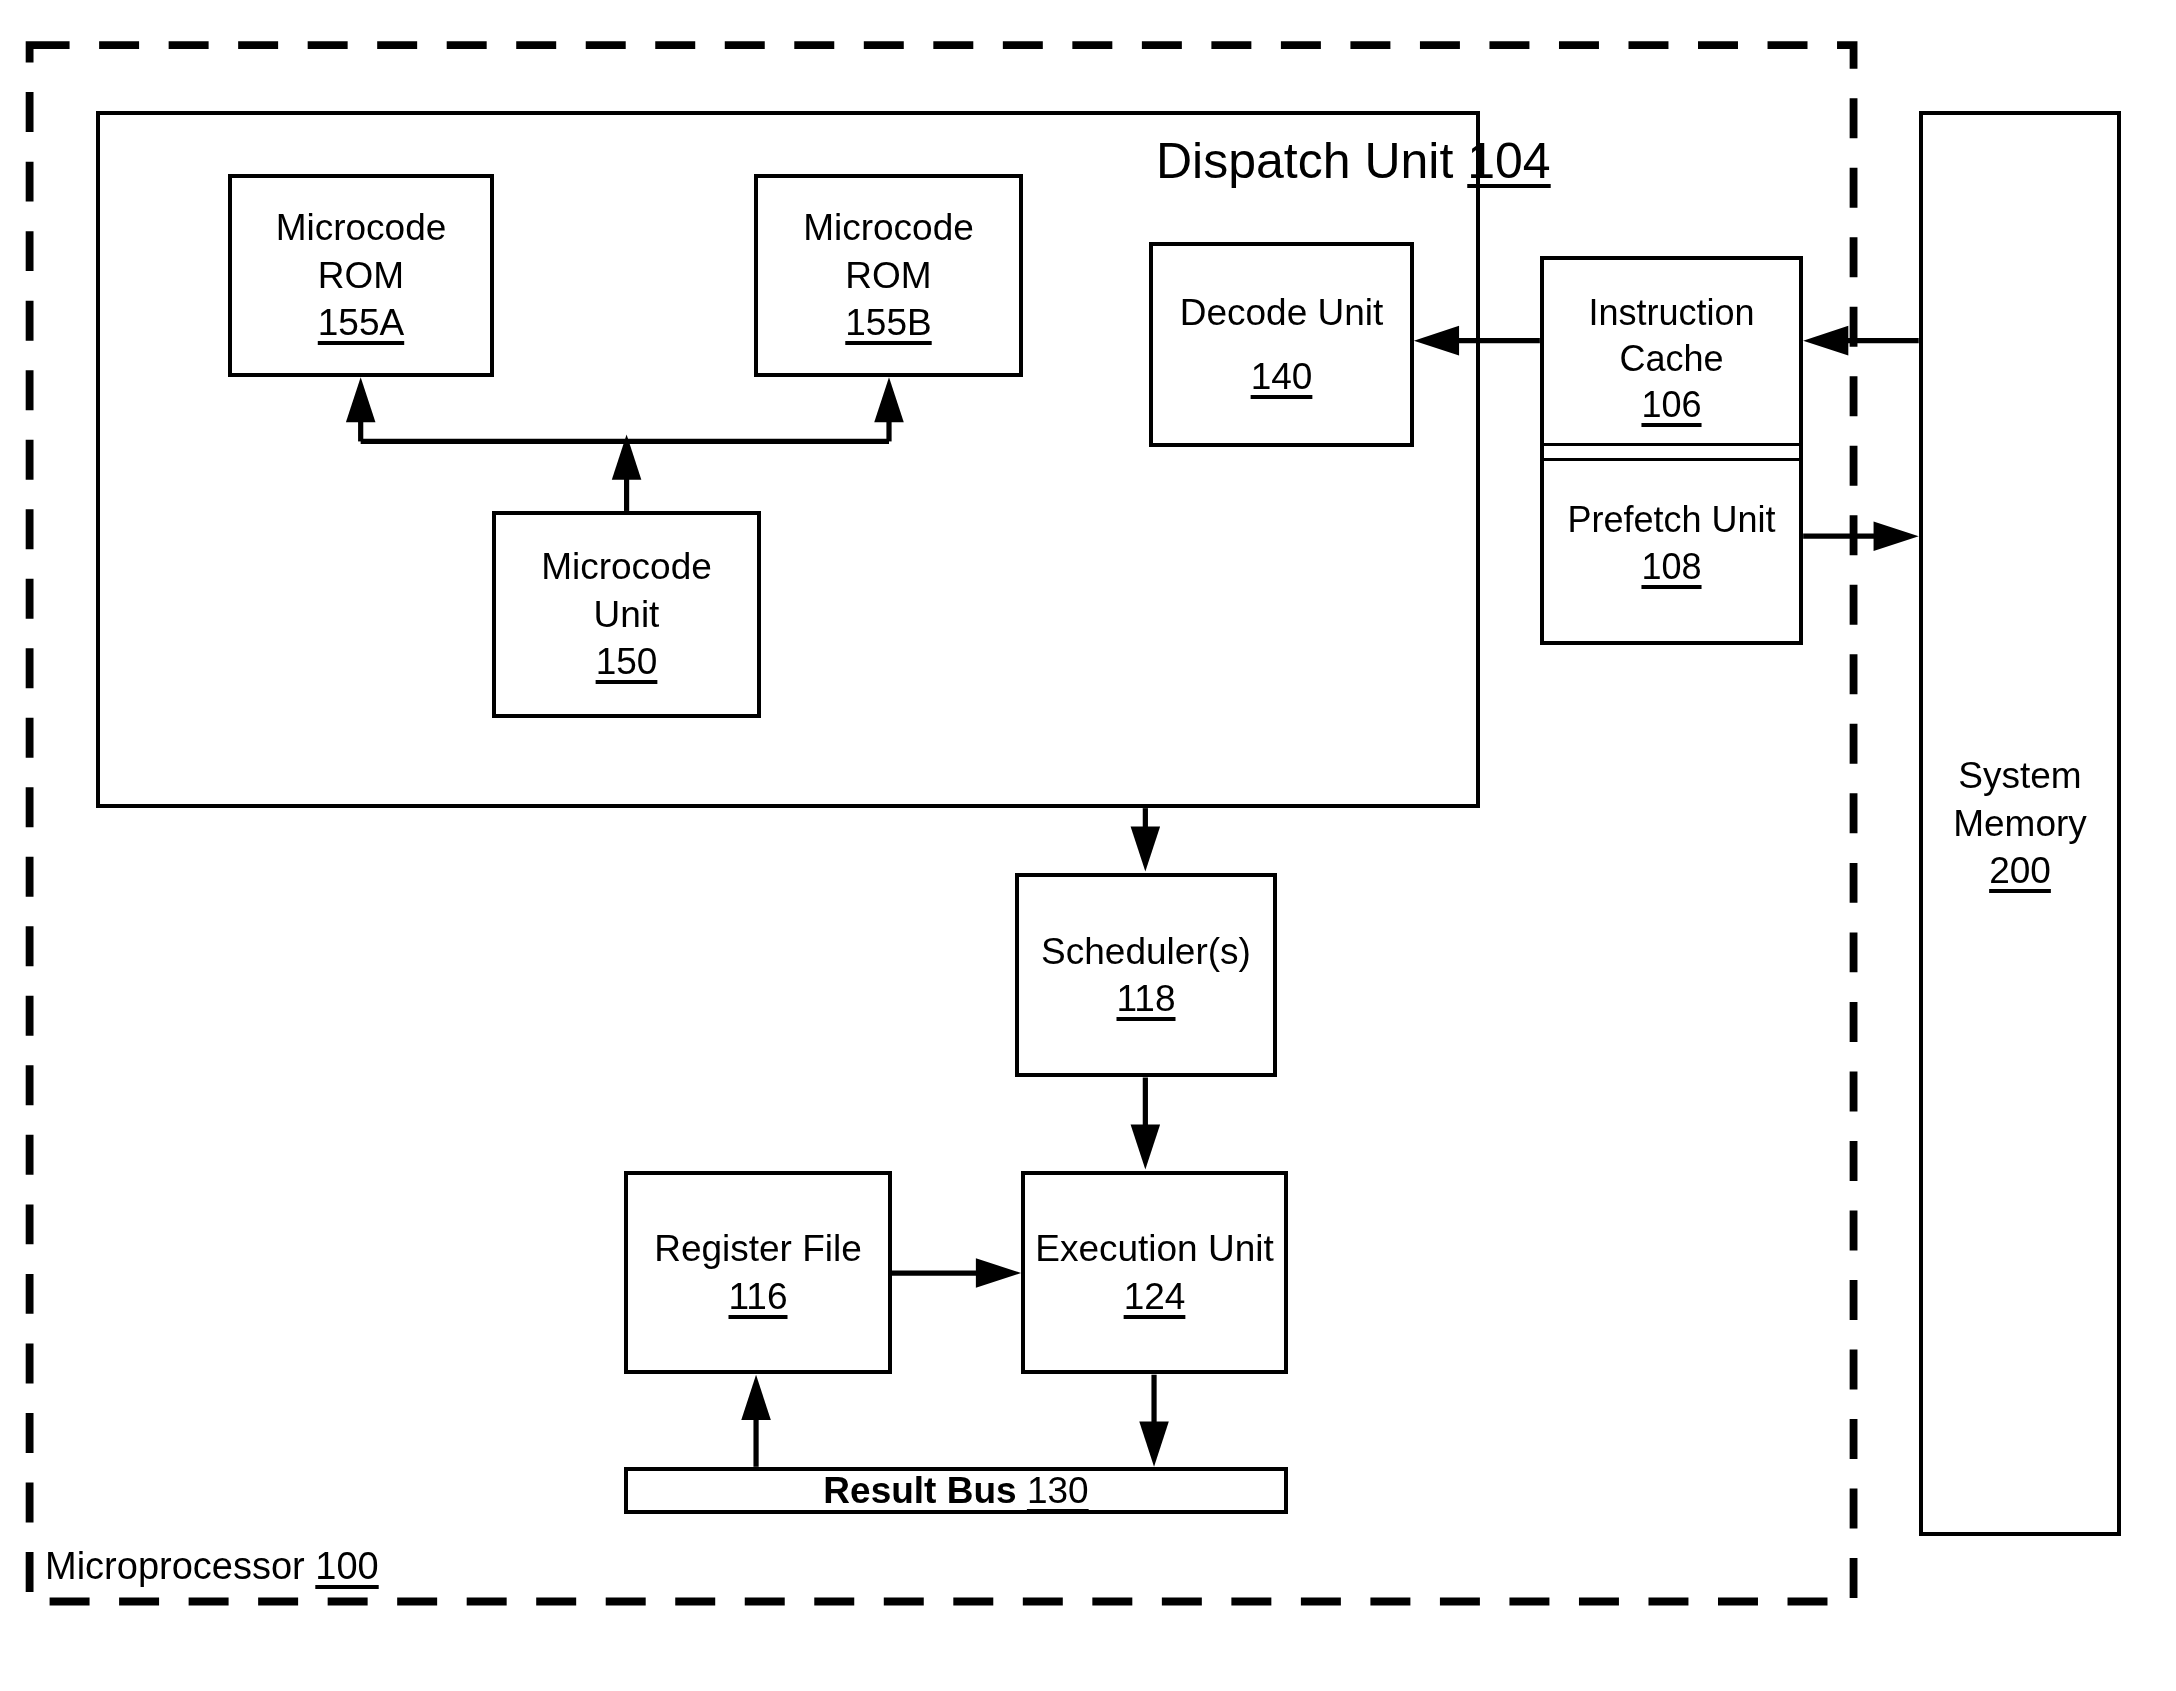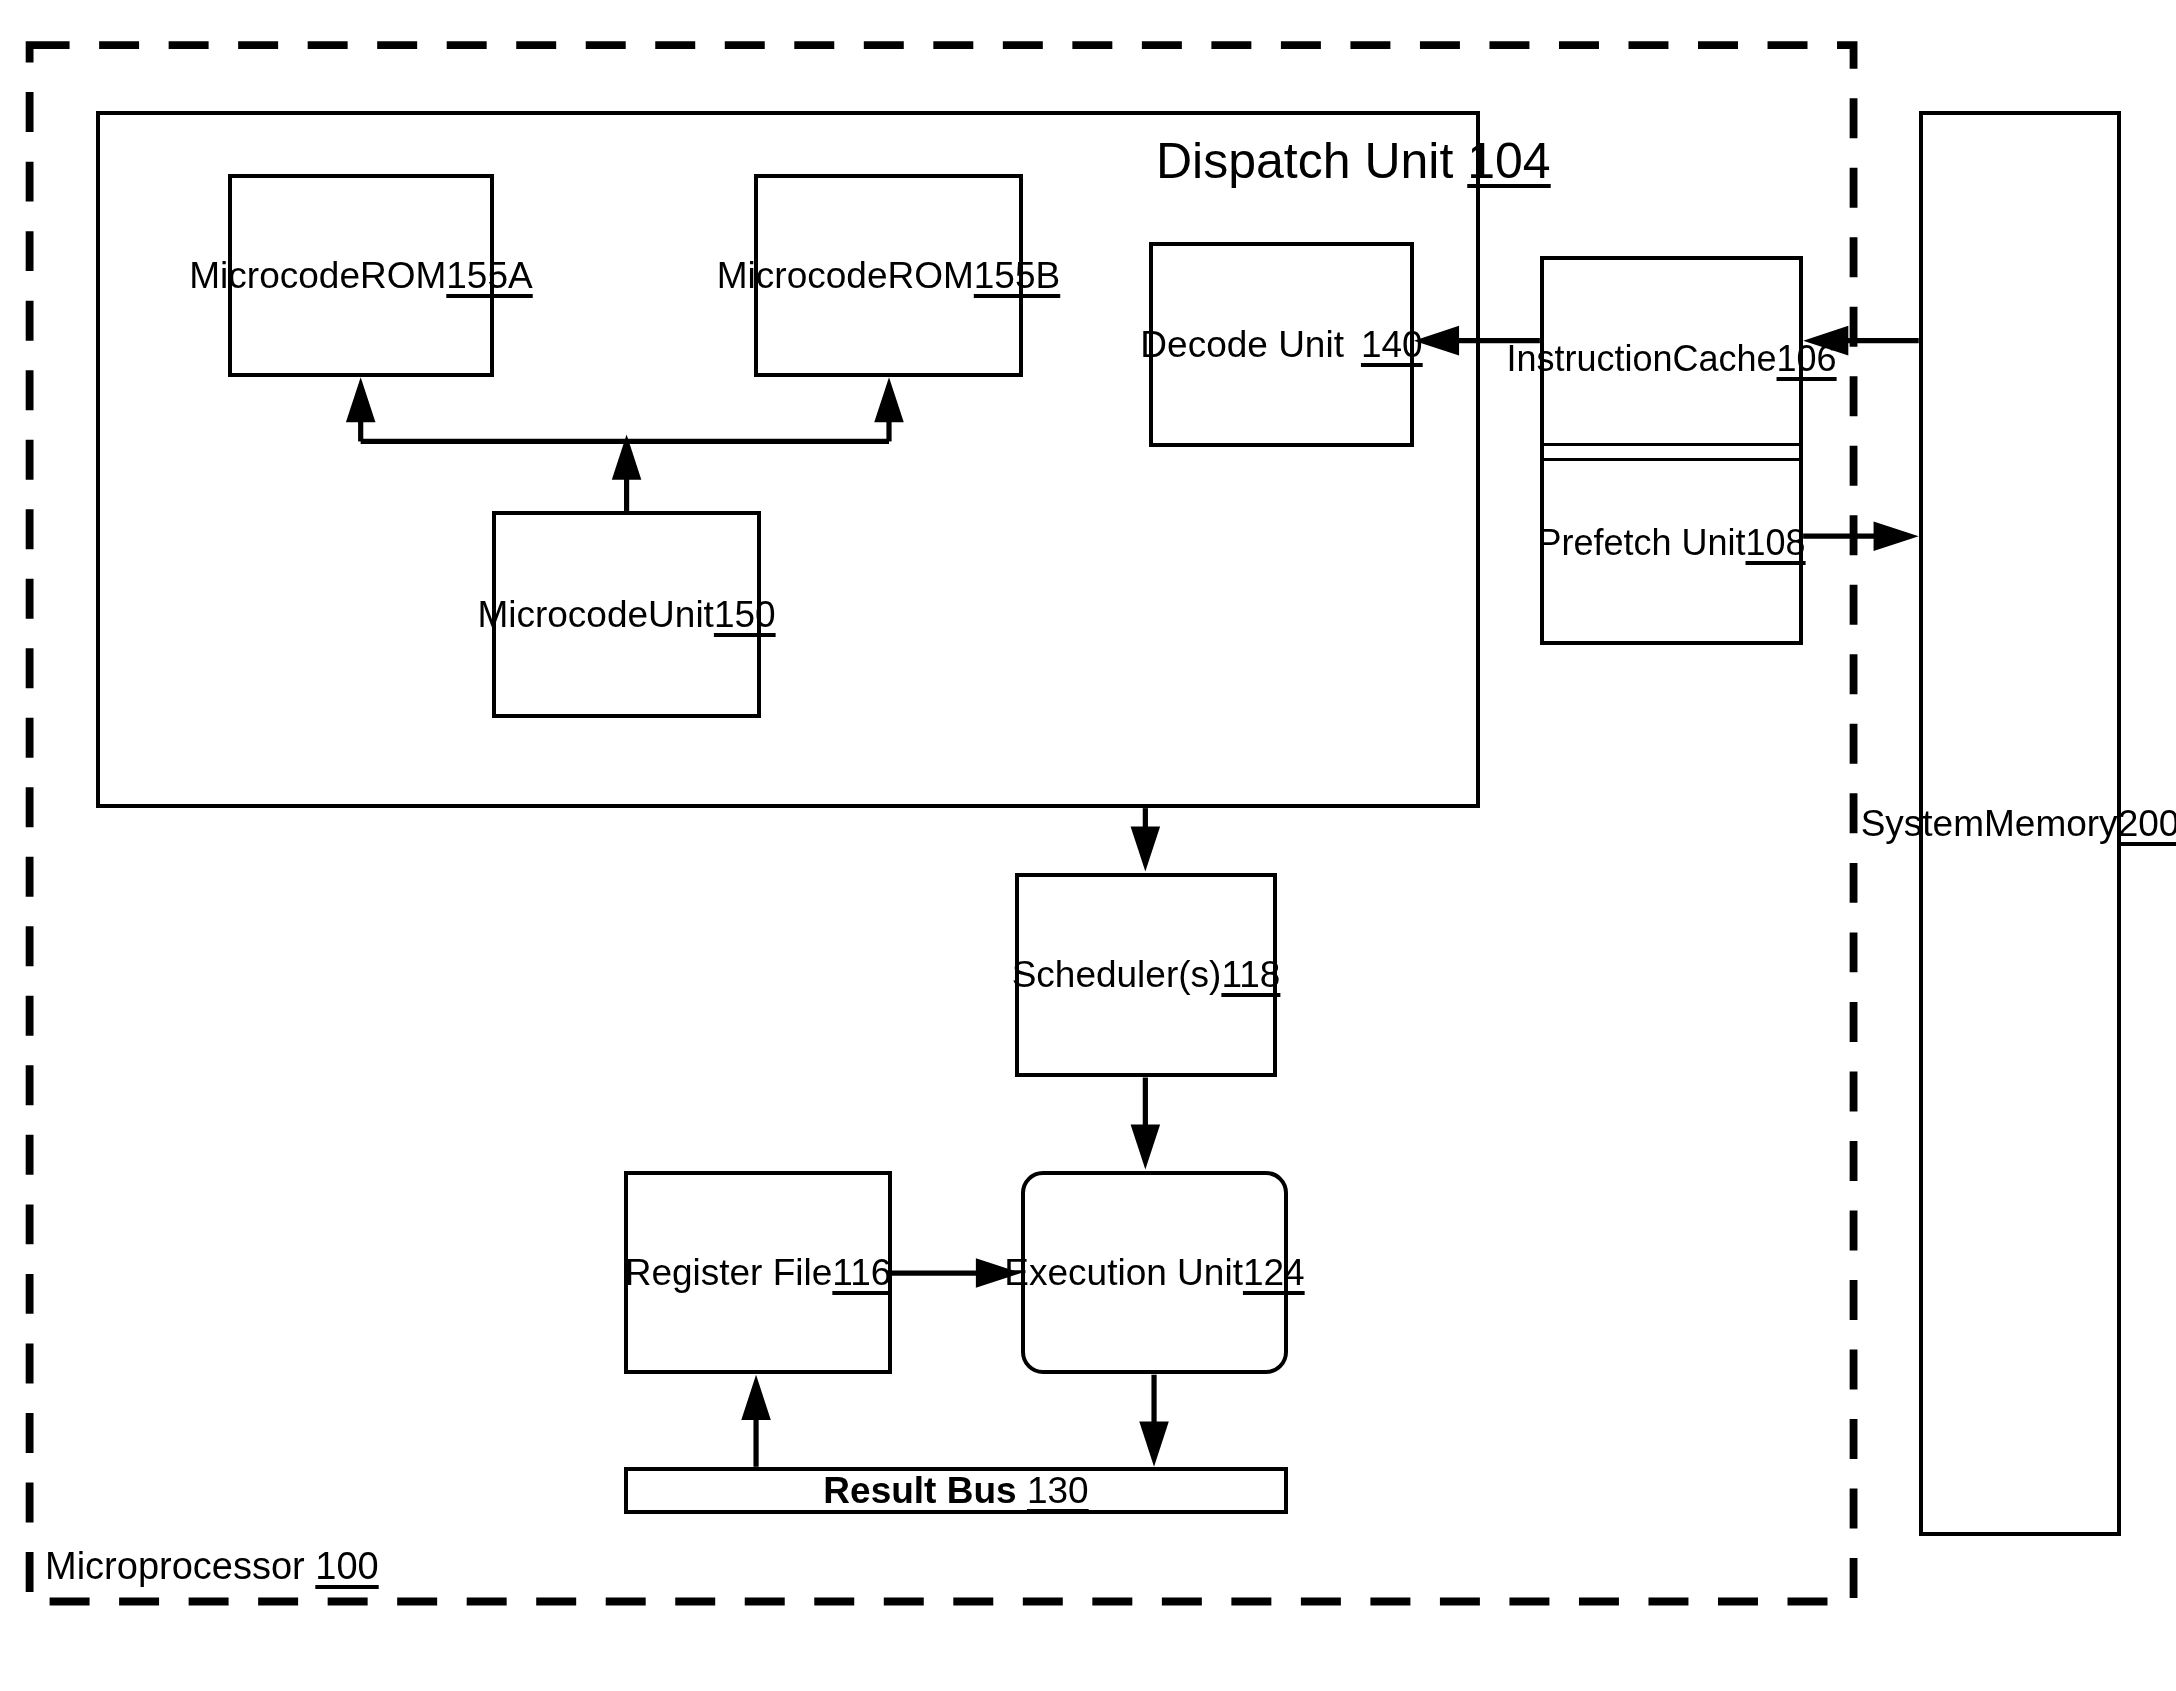--- a/index.html
+++ b/index.html
@@ -25,21 +25,21 @@
     top: 0;
     width: 2176px;
     height: 1691px;
   }
   .node {
     position: absolute;
     box-sizing: border-box;
     border: 4.3px solid #000000;
     background: transparent;
     display: flex;
-    flex-direction: row;
+    flex-direction: column;
     align-items: center;
     justify-content: center;
     text-align: center;
     line-height: 1.28;
   }
   .node .line {
     display: block;
     white-space: nowrap;
   }
   .ref {
@@ -62,21 +62,21 @@
   }
   #microcode-rom-a { left: 228px; top: 174px; width: 266px; height: 203px; font-size: 37px; }
   #microcode-rom-b { left: 754px; top: 174px; width: 269px; height: 203px; font-size: 37px; }
   #microcode-unit  { left: 492px; top: 511px; width: 269px; height: 207px; font-size: 37px; }
   #decode-unit     { left: 1149px; top: 242px; width: 265px; height: 205px; font-size: 37px; gap: 17px; }
   #instruction-cache { left: 1540px; top: 256px; width: 263px; height: 205px; font-size: 36px; border-bottom-width: 3.5px; }
   #prefetch-unit   { left: 1540px; top: 443px; width: 263px; height: 202px; font-size: 36px; border-top-width: 3.5px; }
   #system-memory   { left: 1919px; top: 111px; width: 202px; height: 1425px; font-size: 37px; }
   #scheduler       { left: 1015px; top: 873px; width: 262px; height: 204px; font-size: 37px; }
   #register-file   { left: 624px; top: 1171px; width: 268px; height: 203px; font-size: 37px; }
-  #execution-unit  { left: 1021px; top: 1171px; width: 267px; height: 203px; font-size: 37px; border-radius: 22px; }
+  #execution-unit  { left: 1021px; top: 1171px; width: 267px; height: 203px; font-size: 37px; }
   #result-bus      { left: 624px; top: 1467px; width: 664px; height: 47px; font-size: 37px; }
   #result-bus .line { display: inline; font-weight: bold; }
   #microprocessor-label {
     left: 45px; top: 1545px;
     font-size: 38px;
   }
 </style>
 </head>
 <body>
 

